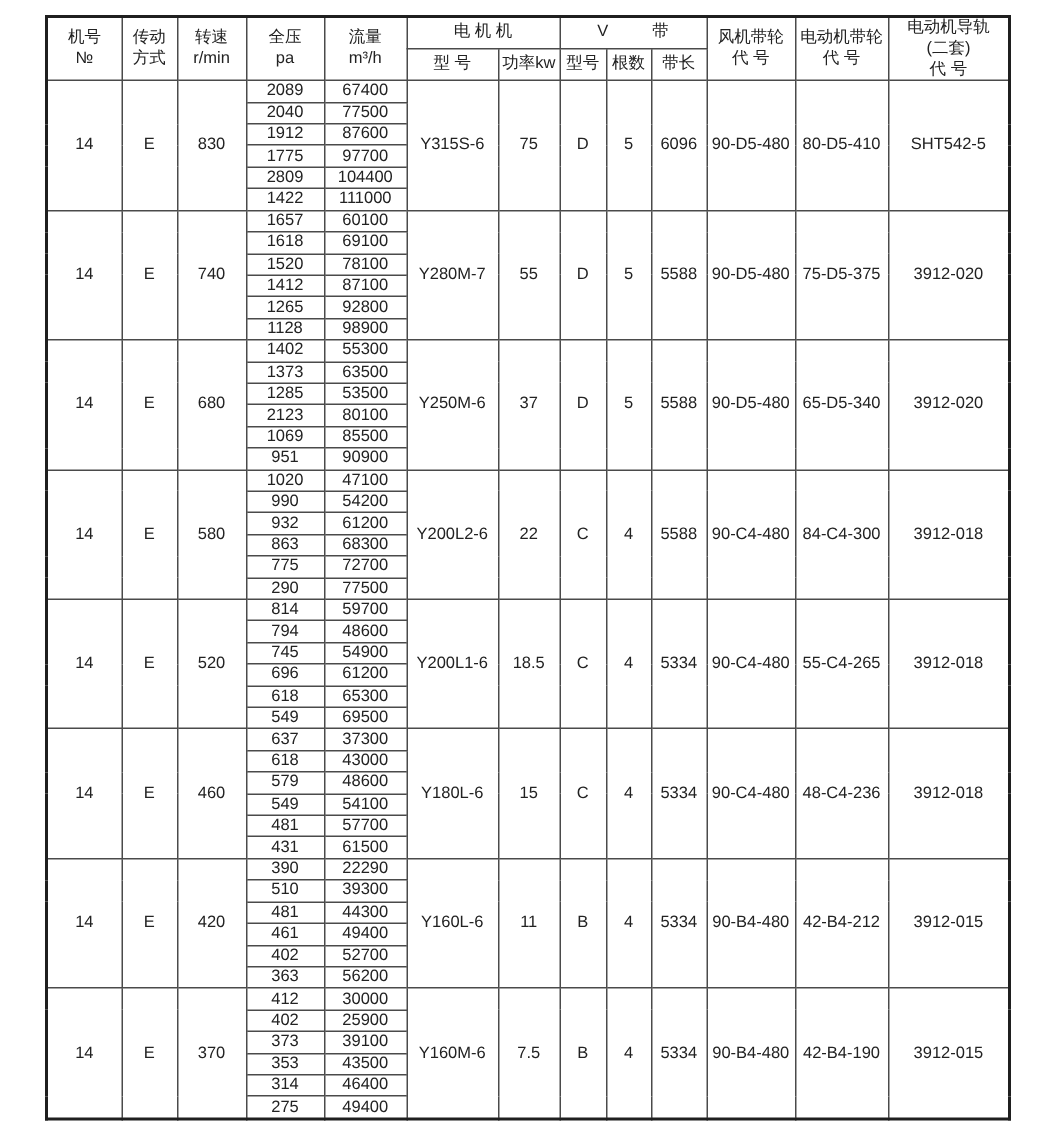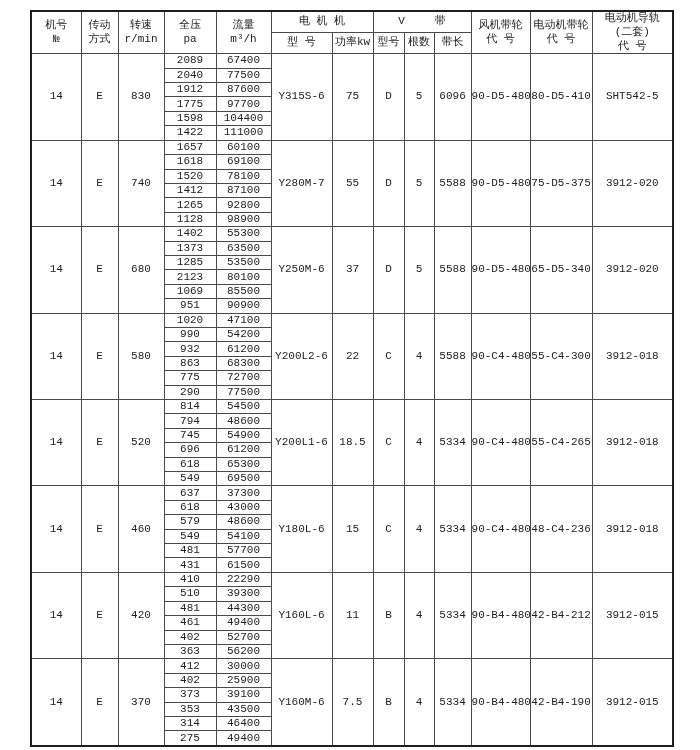--- a/index.html
+++ b/index.html
@@ -2,21 +2,21 @@
 <html><head>
 <meta charset="utf-8">
 <style>
   * { margin: 0; padding: 0; box-sizing: border-box; }
   html, body { background: #f4f4f2; }
   .page {
     position: relative;
     width: 700px;
     height: 750px;
     background: #ffffff;
-    font-family: Liberation Mono, monospace;
+    font-family: Liberation Sans, sans-serif;
     color: #1c1c1c;
     overflow: hidden;
   }
   table.spec {
     position: absolute;
     left: 30px;
     top: 10px;
     width: 643px;
     height: 734px;
     border-collapse: collapse;
@@ -133,21 +133,21 @@
         </tr>
         <tr>
           <td>1912</td>
           <td>87600</td>
         </tr>
         <tr>
           <td>1775</td>
           <td>97700</td>
         </tr>
         <tr>
-          <td>1598</td>
+          <td>2809</td>
           <td>104400</td>
         </tr>
         <tr>
           <td>1422</td>
           <td>111000</td>
         </tr>
         <tr class="group-start">
           <td rowspan="6">14</td>
           <td rowspan="6">E</td>
           <td rowspan="6">740</td>
@@ -222,21 +222,21 @@
           <td rowspan="6">E</td>
           <td rowspan="6">580</td>
           <td>1020</td>
           <td>47100</td>
           <td rowspan="6">Y200L2-6</td>
           <td rowspan="6">22</td>
           <td rowspan="6">C</td>
           <td rowspan="6">4</td>
           <td rowspan="6">5588</td>
           <td rowspan="6">90-C4-480</td>
-          <td rowspan="6">55-C4-300</td>
+          <td rowspan="6">84-C4-300</td>
           <td rowspan="6">3912-018</td>
         </tr>
         <tr>
           <td>990</td>
           <td>54200</td>
         </tr>
         <tr>
           <td>932</td>
           <td>61200</td>
         </tr>
@@ -250,21 +250,21 @@
         </tr>
         <tr>
           <td>290</td>
           <td>77500</td>
         </tr>
         <tr class="group-start">
           <td rowspan="6">14</td>
           <td rowspan="6">E</td>
           <td rowspan="6">520</td>
           <td>814</td>
-          <td>54500</td>
+          <td>59700</td>
           <td rowspan="6">Y200L1-6</td>
           <td rowspan="6">18.5</td>
           <td rowspan="6">C</td>
           <td rowspan="6">4</td>
           <td rowspan="6">5334</td>
           <td rowspan="6">90-C4-480</td>
           <td rowspan="6">55-C4-265</td>
           <td rowspan="6">3912-018</td>
         </tr>
         <tr>
@@ -319,21 +319,21 @@
           <td>57700</td>
         </tr>
         <tr>
           <td>431</td>
           <td>61500</td>
         </tr>
         <tr class="group-start">
           <td rowspan="6">14</td>
           <td rowspan="6">E</td>
           <td rowspan="6">420</td>
-          <td>410</td>
+          <td>390</td>
           <td>22290</td>
           <td rowspan="6">Y160L-6</td>
           <td rowspan="6">11</td>
           <td rowspan="6">B</td>
           <td rowspan="6">4</td>
           <td rowspan="6">5334</td>
           <td rowspan="6">90-B4-480</td>
           <td rowspan="6">42-B4-212</td>
           <td rowspan="6">3912-015</td>
         </tr>

